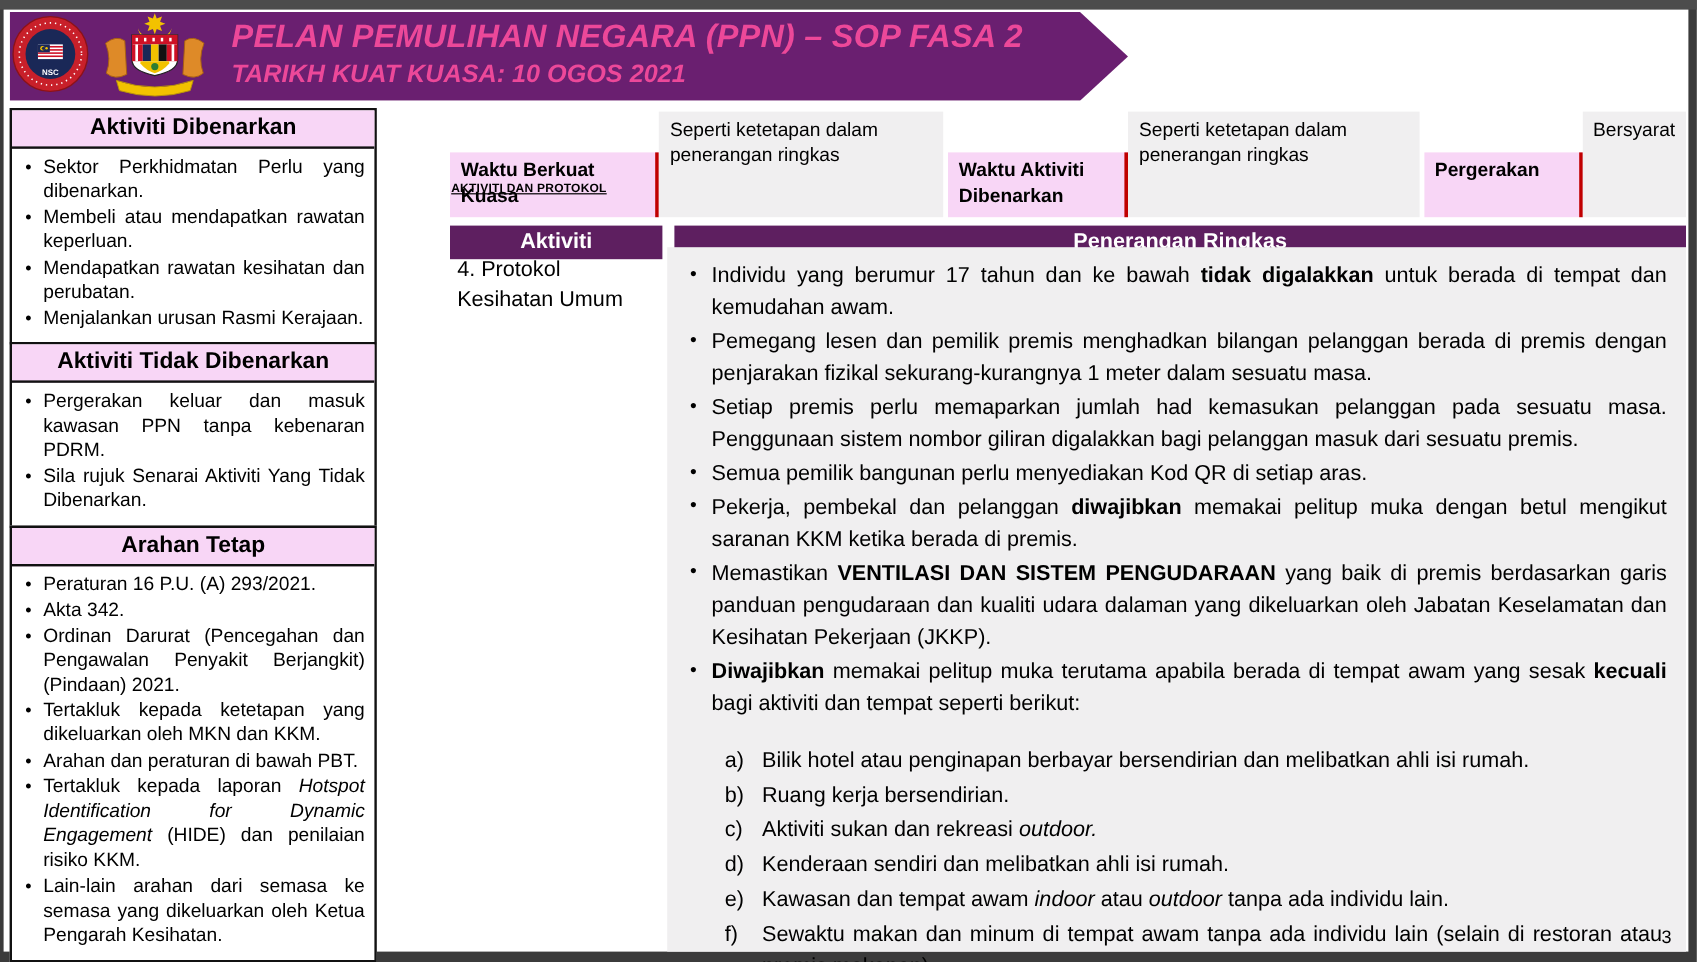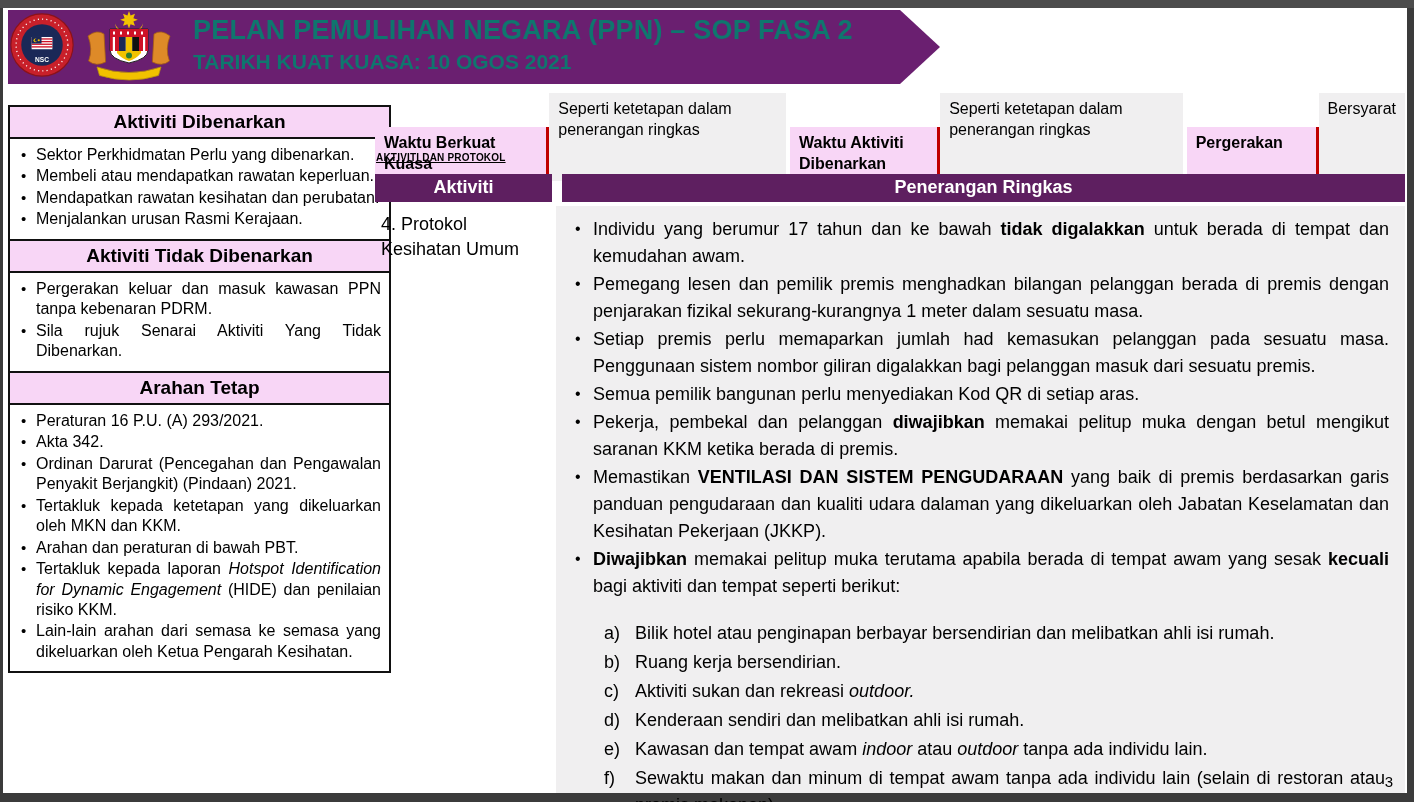--- a/index.html
+++ b/index.html
@@ -13,26 +13,26 @@
 
   
   .banner{
     position:absolute;left:5px;top:2px;width:932px;height:74px;
     background:var(--banner-purple,#6A1F70);
     clip-path:polygon(0 0,calc(100% - 40px) 0,100% 50%,calc(100% - 40px) 100%,0 100%);
   }
   .logo{position:absolute;}
   .logo.nsc{left:6px;top:4px;width:66px;height:66px;}
   .logo.arms{left:74px;top:2px;width:104px;height:72px;}
-  .banner-text{position:absolute;left:190px;top:7px;color:#0f766e;}
+  .banner-text{position:absolute;left:190px;top:7px;color:#ec4899;font-style:italic;}
   .banner-title{font-size:27px;font-weight:bold;letter-spacing:.2px;}
   .banner-subtitle{font-size:21px;font-weight:bold;margin-top:4px;}
 
   
-  .sidebar{position:absolute;left:5px;top:97px;width:383px;}
+  .sidebar{position:absolute;left:5px;top:82px;width:306px;}
   .side-section{border:2px solid #111;background:#fff;}
   .side-section + .side-section{margin-top:-2px;}
   .side-title{
     margin:0;background:var(--pink-highlight,#F8D6F6);
     border-bottom:2px solid #111;
     font-size:19px;font-weight:bold;text-align:center;padding:4px 2px;
   }
   .side-list{margin:0;padding:6px 8px 8px 4px;list-style:none;}
   .side-item{
     position:relative;padding-left:22px;font-size:16px;line-height:1.28;
@@ -49,21 +49,21 @@
   }
   .info-cell.pink:first-child{margin-left:0;}
   .info-cell.last{flex:1;}
 
   .section-label{
     position:absolute;left:373px;top:144px;font-size:10px;font-weight:bold;
     text-decoration:underline;letter-spacing:.2px;
   }
 
   
-  .tbl-head{position:absolute;left:372px;top:166px;right:2px;display:flex;gap:10px;}
+  .tbl-head{position:absolute;left:372px;top:180px;right:2px;display:flex;gap:10px;}
   .th{
     background:var(--table-header-purple,#5E1F60);color:#fff;font-weight:bold;
     font-size:18px;text-align:center;padding:3px 0 4px;
   }
   .th-activity{width:177px;}
   .th-desc{flex:1;}
   .activity-cell{
     position:absolute;left:372px;top:200px;width:170px;
     font-size:18px;line-height:1.4;padding:4px 20px 0 6px;
   }

